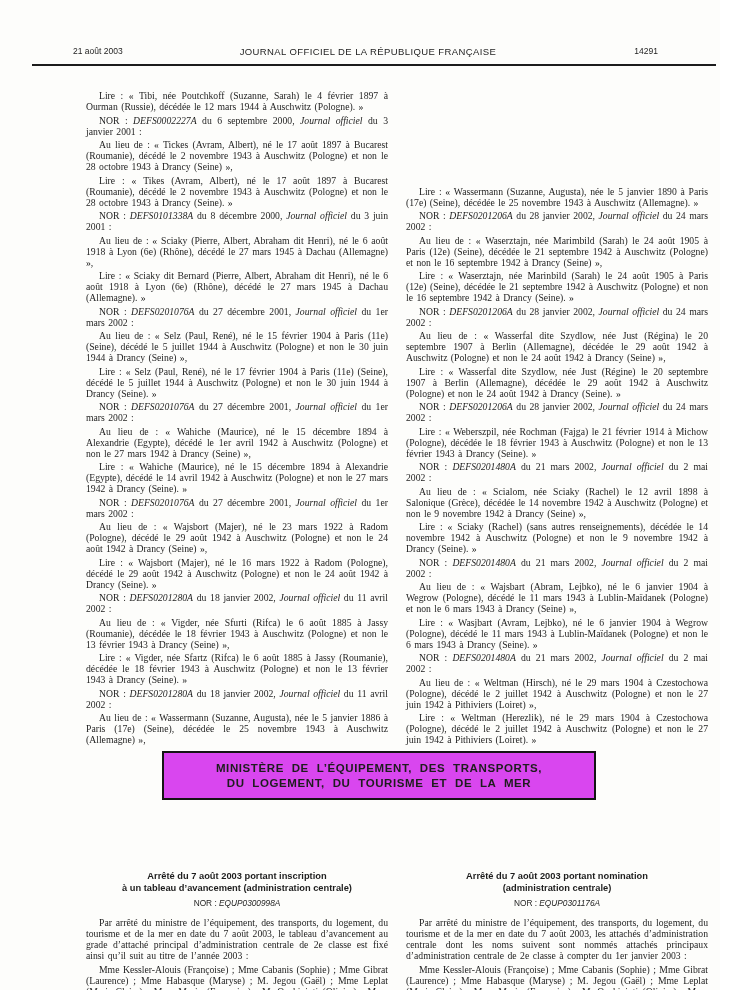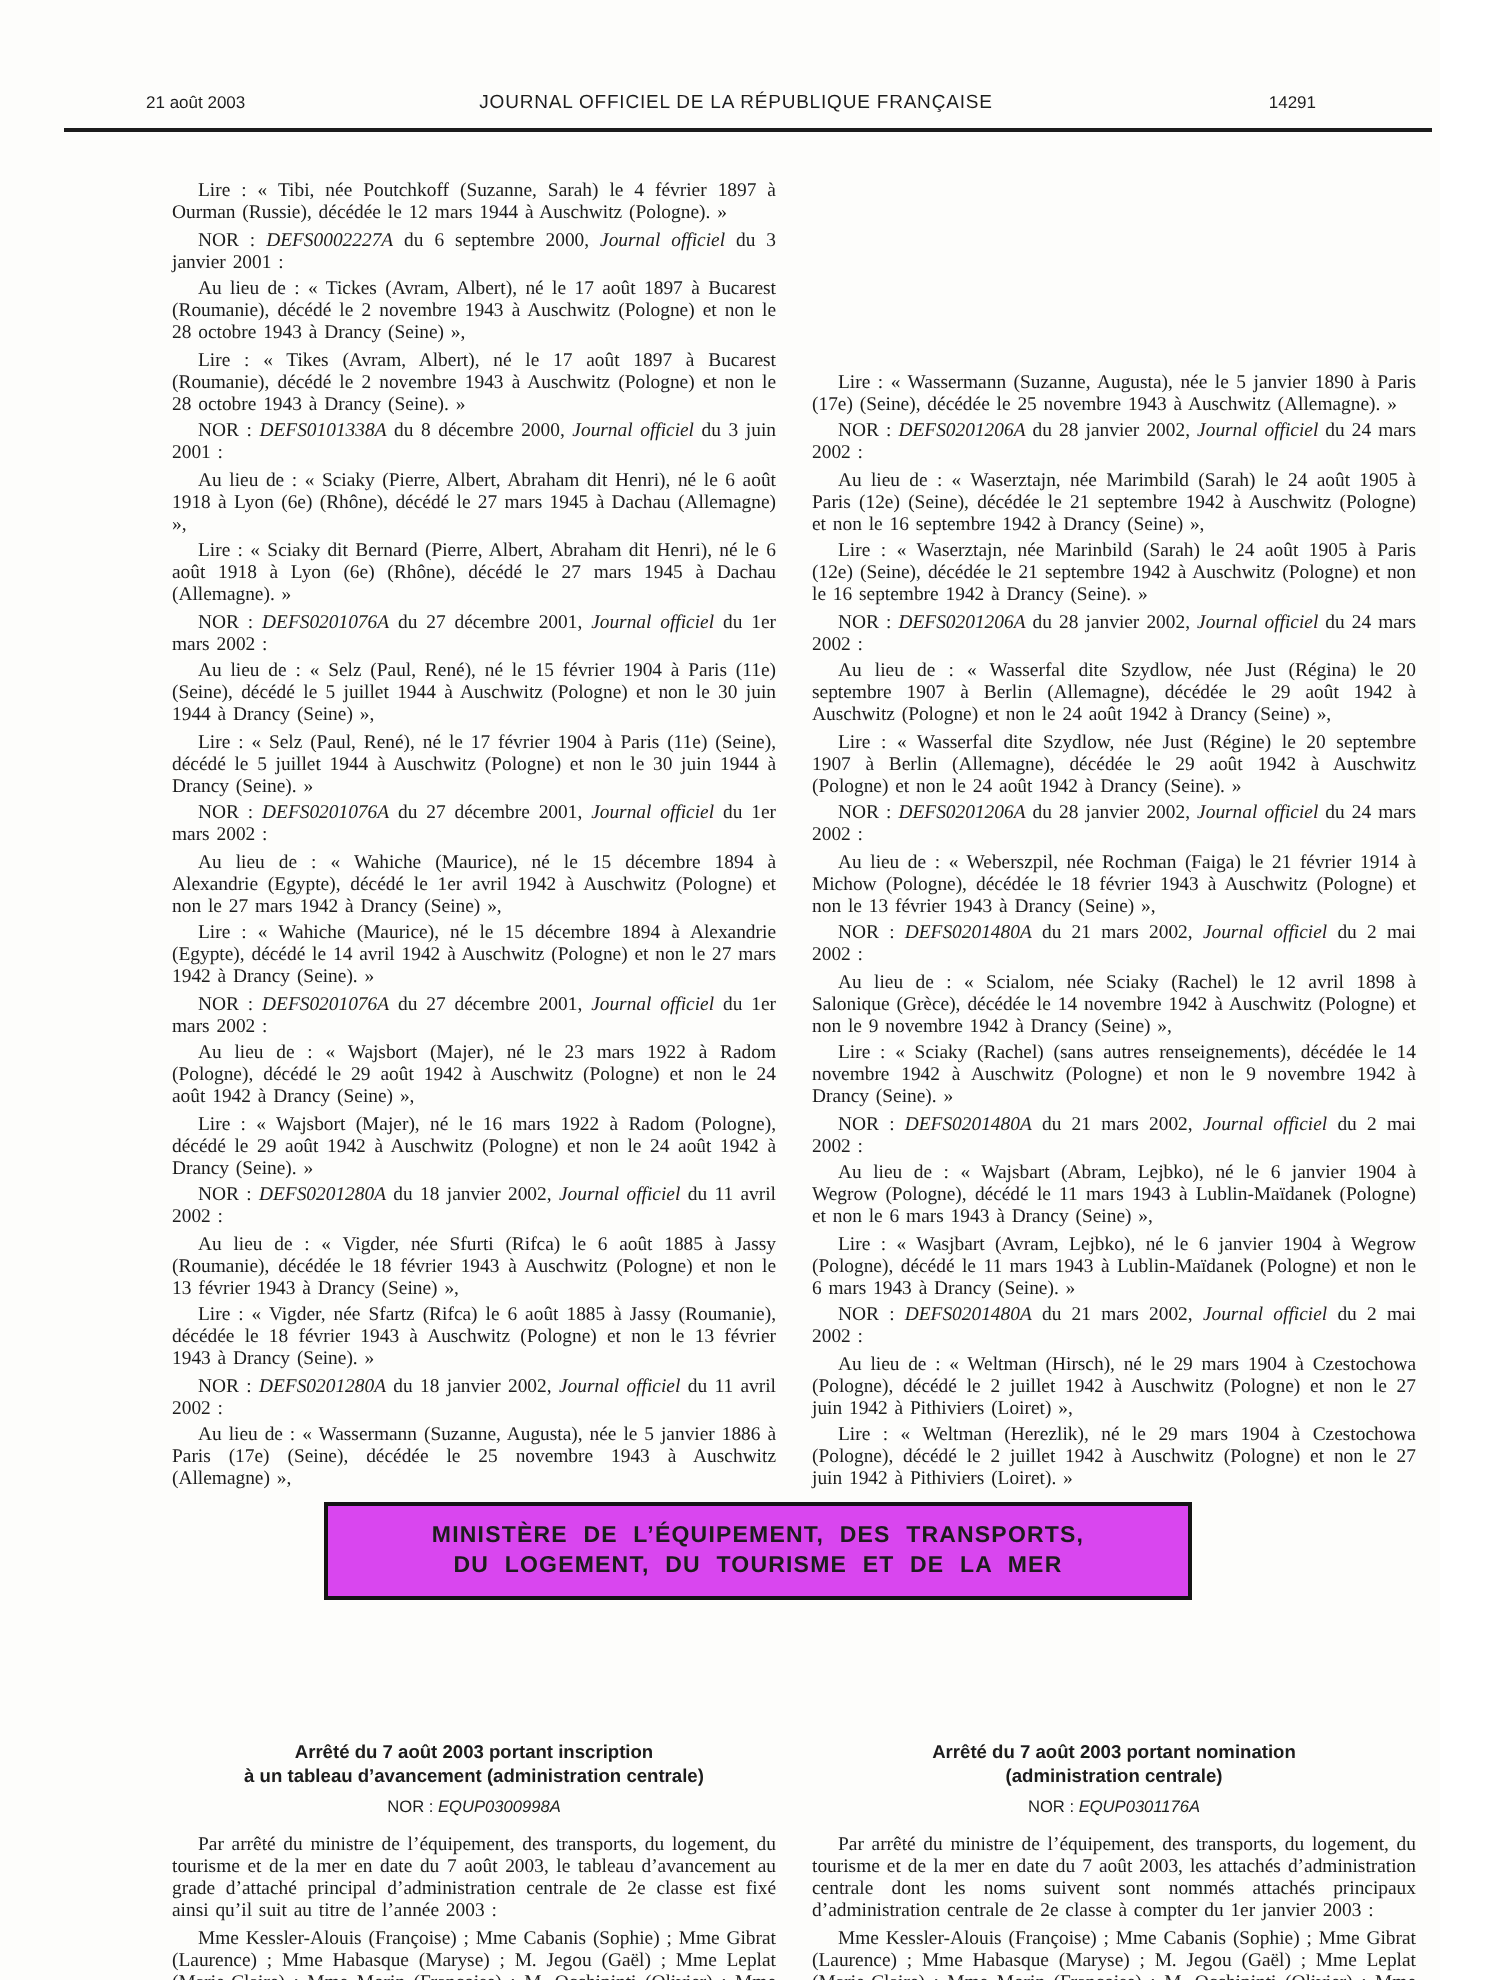--- a/index.html
+++ b/index.html
@@ -83,21 +83,21 @@
     <div class="col-divider"></div>
     <div class="col">
         <p class="para"><span>Lire : « Wassermann (Suzanne, Augusta), née le 5 janvier 1890 à Paris (17e) (Seine), décédée le 25 novembre 1943 à Auschwitz (Allemagne). »</span></p>
         <p class="para"><span>NOR : </span><span class="bit">DEFS0201206A</span><span> du 28 janvier 2002, </span><span class="it">Journal officiel</span><span> du 24 mars 2002 :</span></p>
         <p class="para"><span>Au lieu de : « Waserztajn, née Marimbild (Sarah) le 24 août 1905 à Paris (12e) (Seine), décédée le 21 septembre 1942 à Auschwitz (Pologne) et non le 16 septembre 1942 à Drancy (Seine) »,</span></p>
         <p class="para"><span>Lire : « Waserztajn, née Marinbild (Sarah) le 24 août 1905 à Paris (12e) (Seine), décédée le 21 septembre 1942 à Auschwitz (Pologne) et non le 16 septembre 1942 à Drancy (Seine). »</span></p>
         <p class="para"><span>NOR : </span><span class="bit">DEFS0201206A</span><span> du 28 janvier 2002, </span><span class="it">Journal officiel</span><span> du 24 mars 2002 :</span></p>
         <p class="para"><span>Au lieu de : « Wasserfal dite Szydlow, née Just (Régina) le 20 septembre 1907 à Berlin (Allemagne), décédée le 29 août 1942 à Auschwitz (Pologne) et non le 24 août 1942 à Drancy (Seine) »,</span></p>
         <p class="para"><span>Lire : « Wasserfal dite Szydlow, née Just (Régine) le 20 septembre 1907 à Berlin (Allemagne), décédée le 29 août 1942 à Auschwitz (Pologne) et non le 24 août 1942 à Drancy (Seine). »</span></p>
         <p class="para"><span>NOR : </span><span class="bit">DEFS0201206A</span><span> du 28 janvier 2002, </span><span class="it">Journal officiel</span><span> du 24 mars 2002 :</span></p>
-        <p class="para"><span>Au lieu de : « Weberszpil, née Rochman (Faiga) le 21 février 1914 à Michow (Pologne), décédée le 18 février 1943 à Auschwitz (Pologne) et non le 13 février 1943 à Drancy (Seine) »,</span></p>
+        <p class="para"><span>Lire : « Weberszpil, née Rochman (Fajga) le 21 février 1914 à Michow (Pologne), décédée le 18 février 1943 à Auschwitz (Pologne) et non le 13 février 1943 à Drancy (Seine). »</span></p>
         <p class="para"><span>NOR : </span><span class="bit">DEFS0201480A</span><span> du 21 mars 2002, </span><span class="it">Journal officiel</span><span> du 2 mai 2002 :</span></p>
         <p class="para"><span>Au lieu de : « Scialom, née Sciaky (Rachel) le 12 avril 1898 à Salonique (Grèce), décédée le 14 novembre 1942 à Auschwitz (Pologne) et non le 9 novembre 1942 à Drancy (Seine) »,</span></p>
         <p class="para"><span>Lire : « Sciaky (Rachel) (sans autres renseignements), décédée le 14 novembre 1942 à Auschwitz (Pologne) et non le 9 novembre 1942 à Drancy (Seine). »</span></p>
         <p class="para"><span>NOR : </span><span class="bit">DEFS0201480A</span><span> du 21 mars 2002, </span><span class="it">Journal officiel</span><span> du 2 mai 2002 :</span></p>
         <p class="para"><span>Au lieu de : « Wajsbart (Abram, Lejbko), né le 6 janvier 1904 à Wegrow (Pologne), décédé le 11 mars 1943 à Lublin-Maïdanek (Pologne) et non le 6 mars 1943 à Drancy (Seine) »,</span></p>
         <p class="para"><span>Lire : « Wasjbart (Avram, Lejbko), né le 6 janvier 1904 à Wegrow (Pologne), décédé le 11 mars 1943 à Lublin-Maïdanek (Pologne) et non le 6 mars 1943 à Drancy (Seine). »</span></p>
         <p class="para"><span>NOR : </span><span class="bit">DEFS0201480A</span><span> du 21 mars 2002, </span><span class="it">Journal officiel</span><span> du 2 mai 2002 :</span></p>
         <p class="para"><span>Au lieu de : « Weltman (Hirsch), né le 29 mars 1904 à Czestochowa (Pologne), décédé le 2 juillet 1942 à Auschwitz (Pologne) et non le 27 juin 1942 à Pithiviers (Loiret) »,</span></p>
         <p class="para"><span>Lire : « Weltman (Herezlik), né le 29 mars 1904 à Czestochowa (Pologne), décédé le 2 juillet 1942 à Auschwitz (Pologne) et non le 27 juin 1942 à Pithiviers (Loiret). »</span></p>
       </div>

